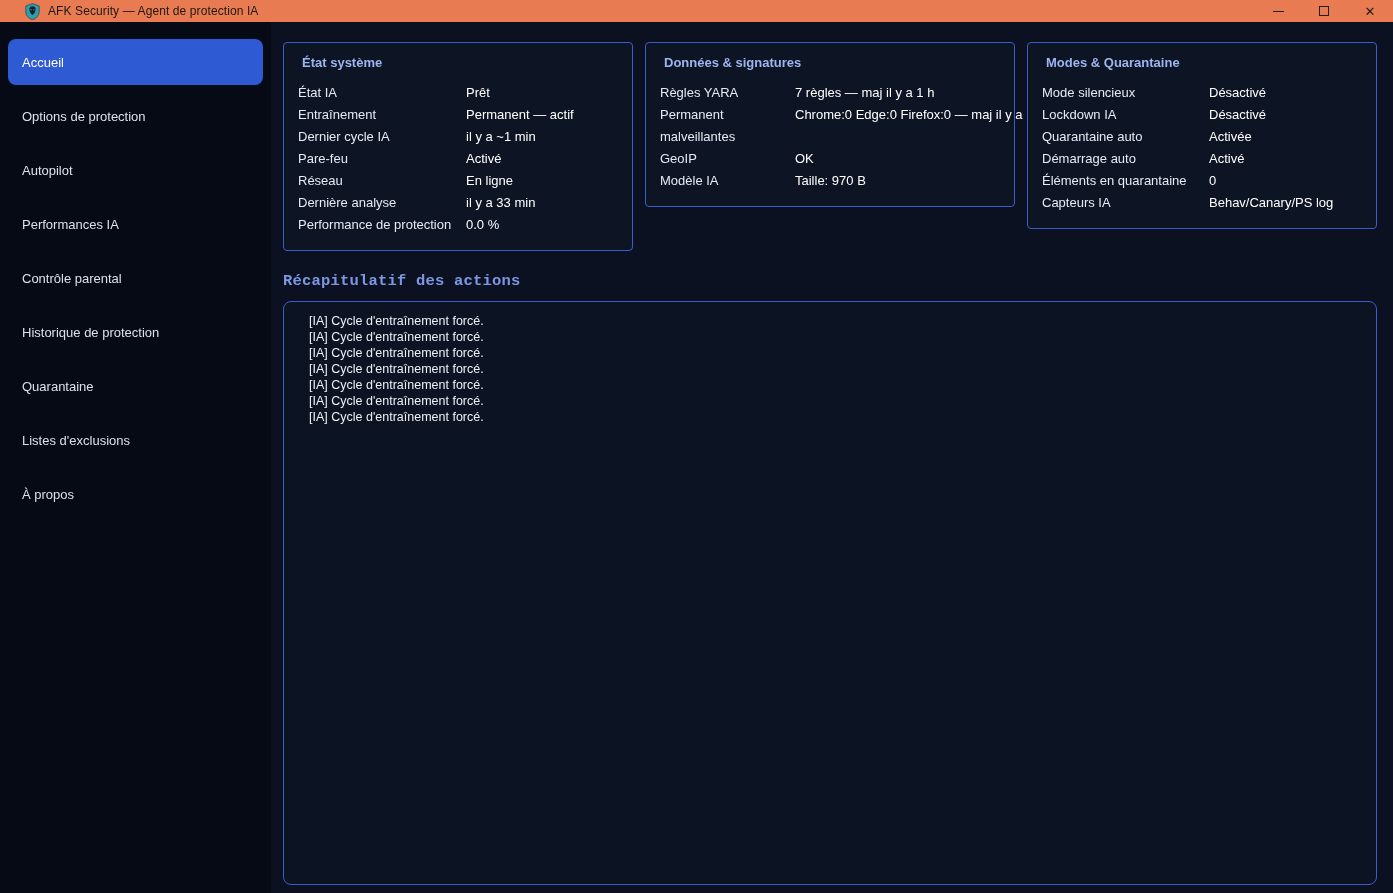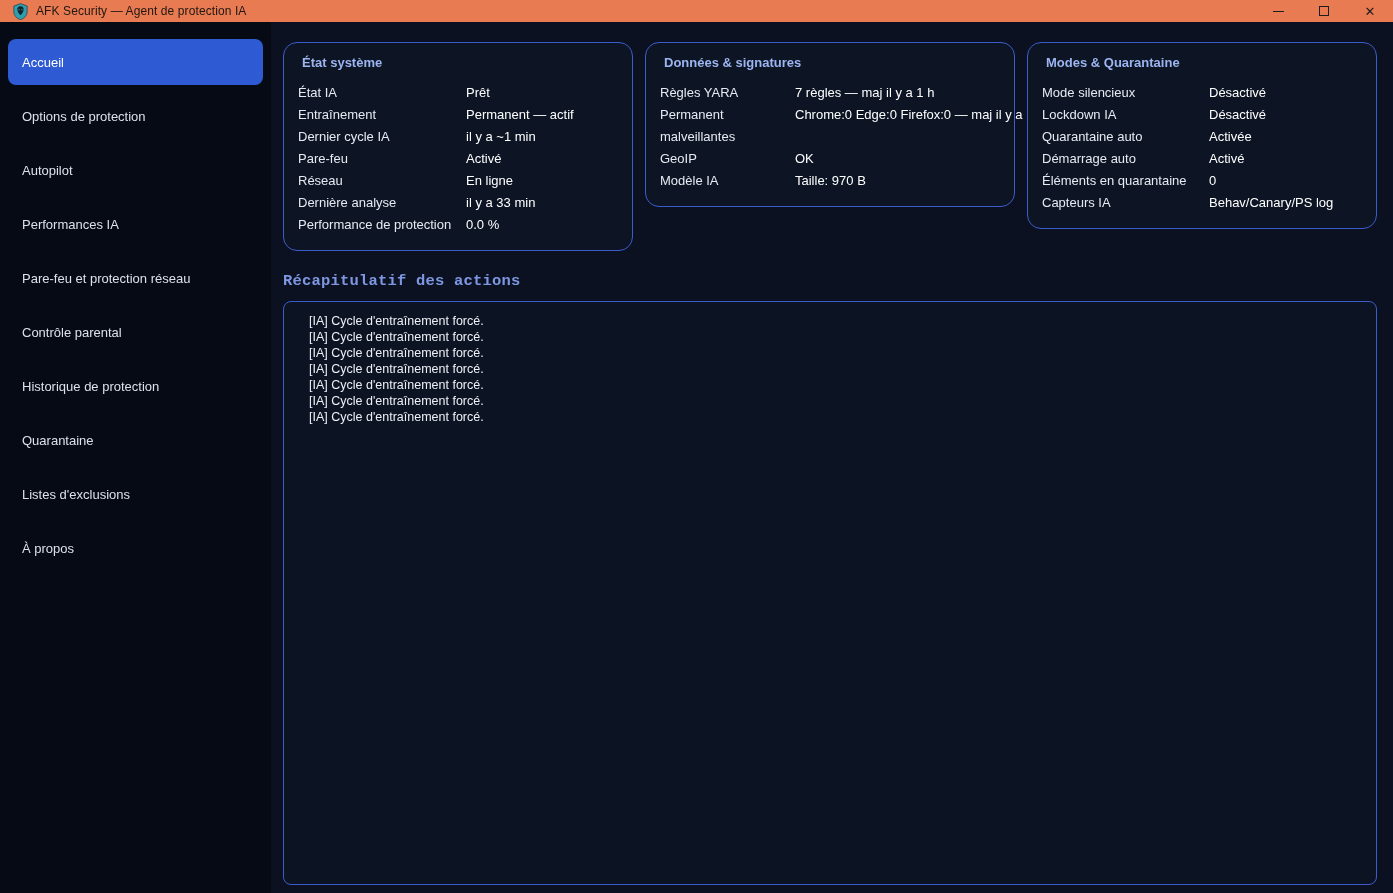--- a/index.html
+++ b/index.html
@@ -8,21 +8,21 @@
     font-family:"Liberation Sans", sans-serif;
     background:#0b1120;
     color:#eef1f6;
   }
   
   .titlebar {
     height:22px;
     background:var(--titlebar-bg, #e87b52);
     display:flex;
     align-items:center;
-    padding-left:13px;
+    padding-left:25px;
   }
   .titlebar .app-icon { width:15px; height:17px; display:block; }
   .titlebar .title {
     margin-left:8px;
     font-size:12px;
     color:#201712;
     letter-spacing:.1px;
   }
   .win-controls { margin-left:auto; display:flex; height:100%; }
   .win-btn {
@@ -61,21 +61,21 @@
     display:flex;
     flex-direction:column;
     padding:20px 16px 8px 12px;
     background:#0b1120;
     min-width:0;
   }
   
   .cards-row { display:flex; gap:12px; align-items:flex-start; }
   .card {
     border:1px solid var(--border-blue, #3d5ccc);
-    border-radius:14px;
+    border-radius:4px;
     background:#0d1525;
     padding:12px 14px 14px 14px;
   }
   .card.c1 { width:350px; }
   .card.c2 { width:370px; }
   .card.c3 { width:350px; }
   .card-title {
     font-size:13px;
     font-weight:bold;
     color:#9cb5f0;
@@ -138,21 +138,20 @@
   </div>
 </div>
 
 <div class="app">
 
   <div class="sidebar">
     <div class="nav-item selected">Accueil</div>
     <div class="nav-item">Options de protection</div>
     <div class="nav-item">Autopilot</div>
     <div class="nav-item">Performances IA</div>
-    <div class="nav-item">Pare-feu et protection réseau</div>
     <div class="nav-item">Contrôle parental</div>
     <div class="nav-item">Historique de protection</div>
     <div class="nav-item">Quarantaine</div>
     <div class="nav-item">Listes d'exclusions</div>
     <div class="nav-item">À propos</div>
   </div>
 
   <div class="main">
 
     <div class="cards-row">

